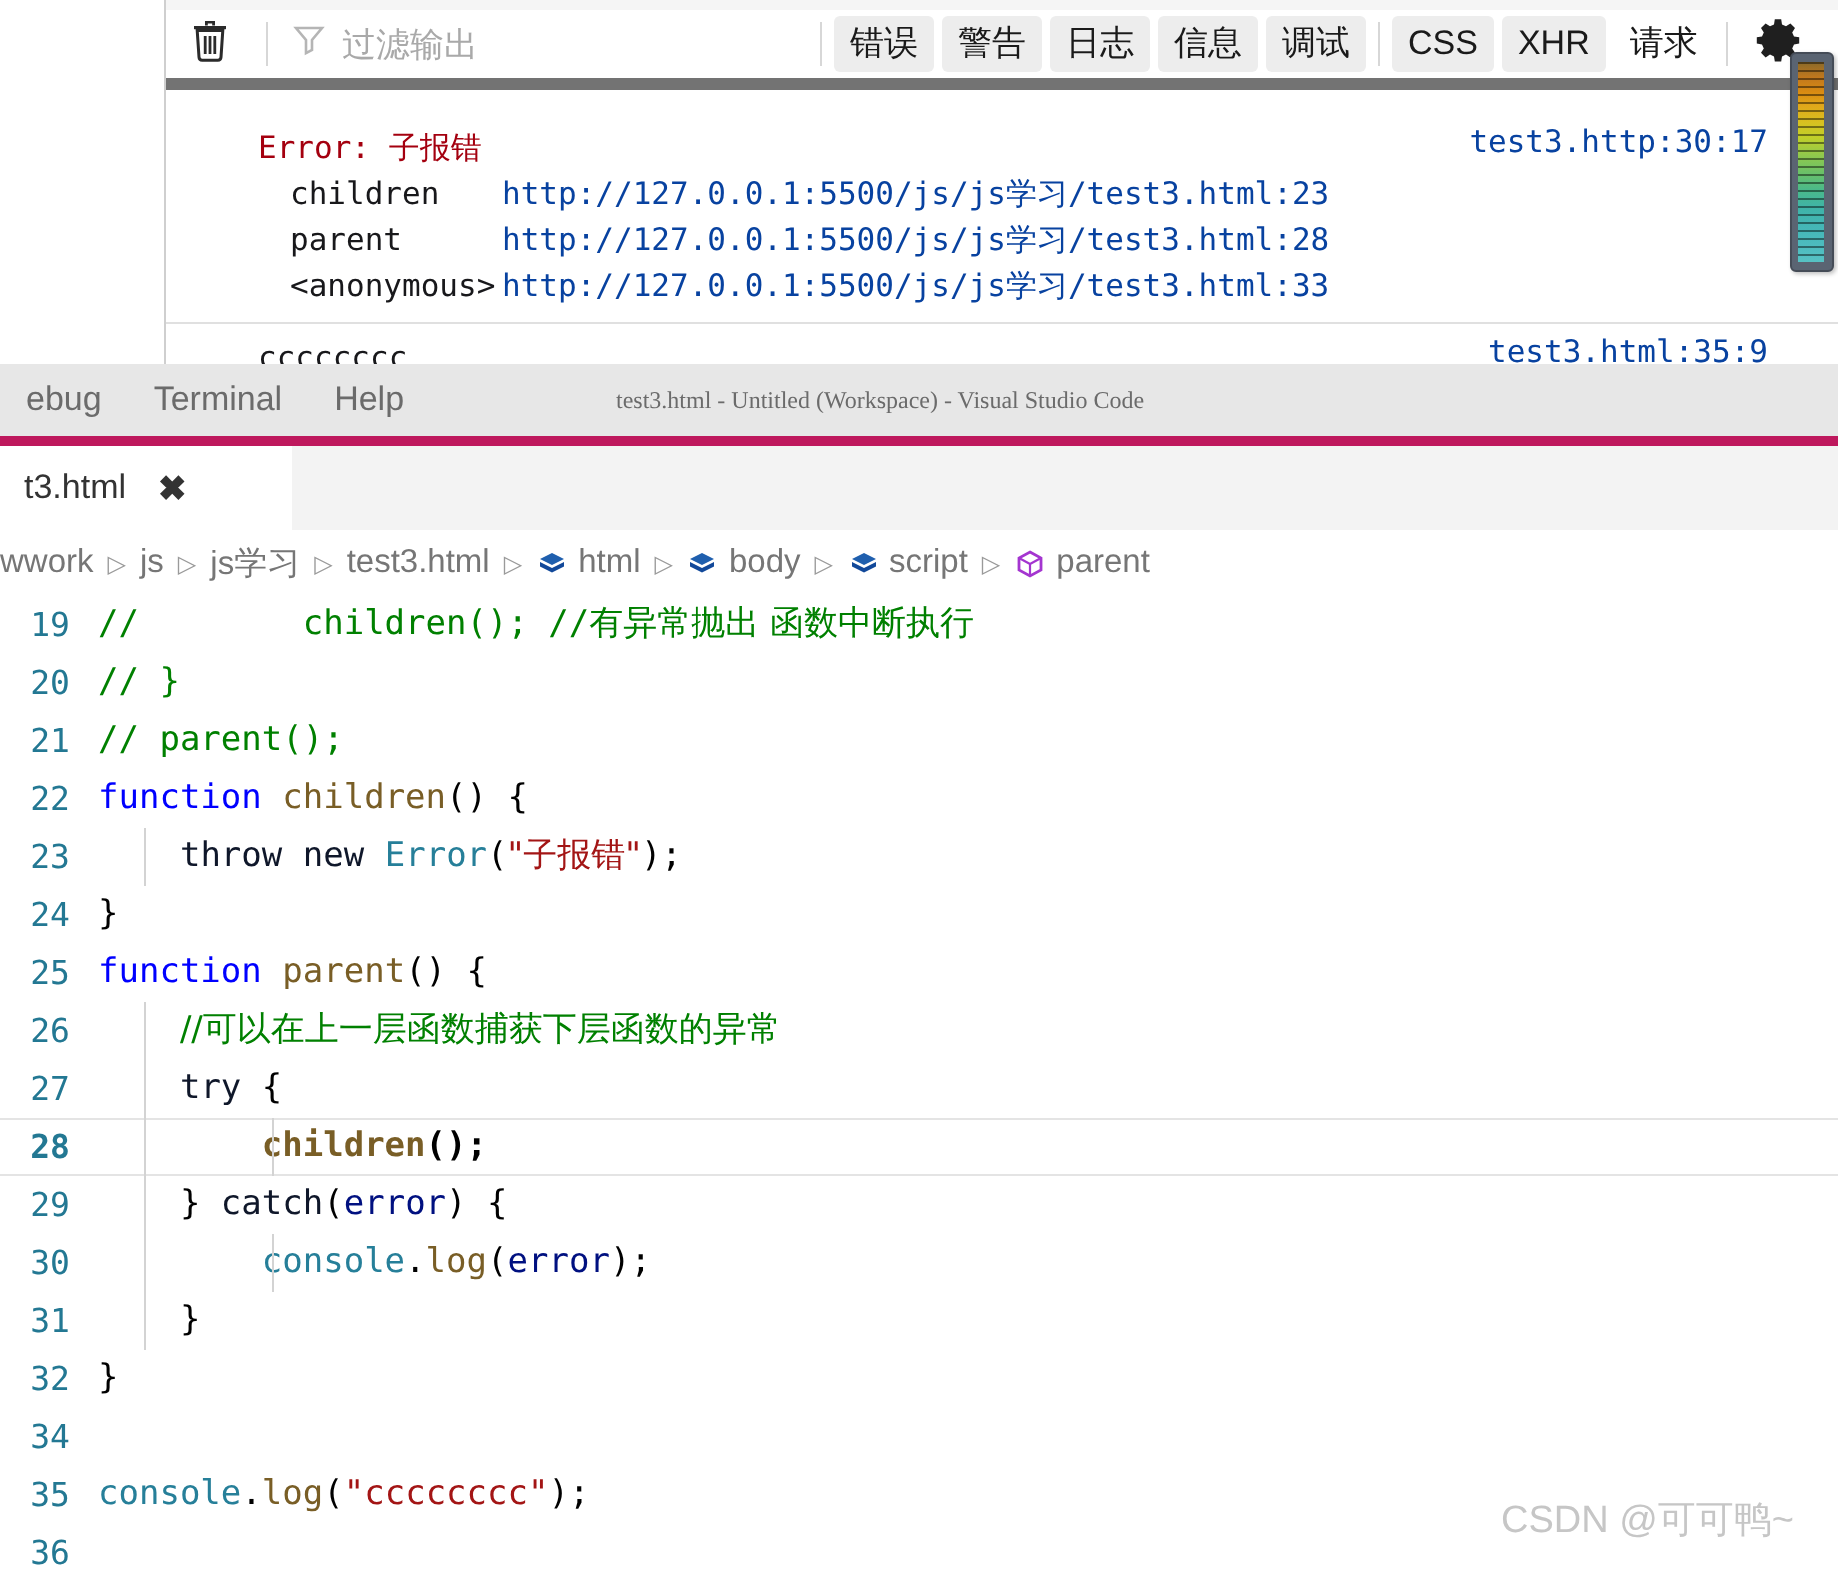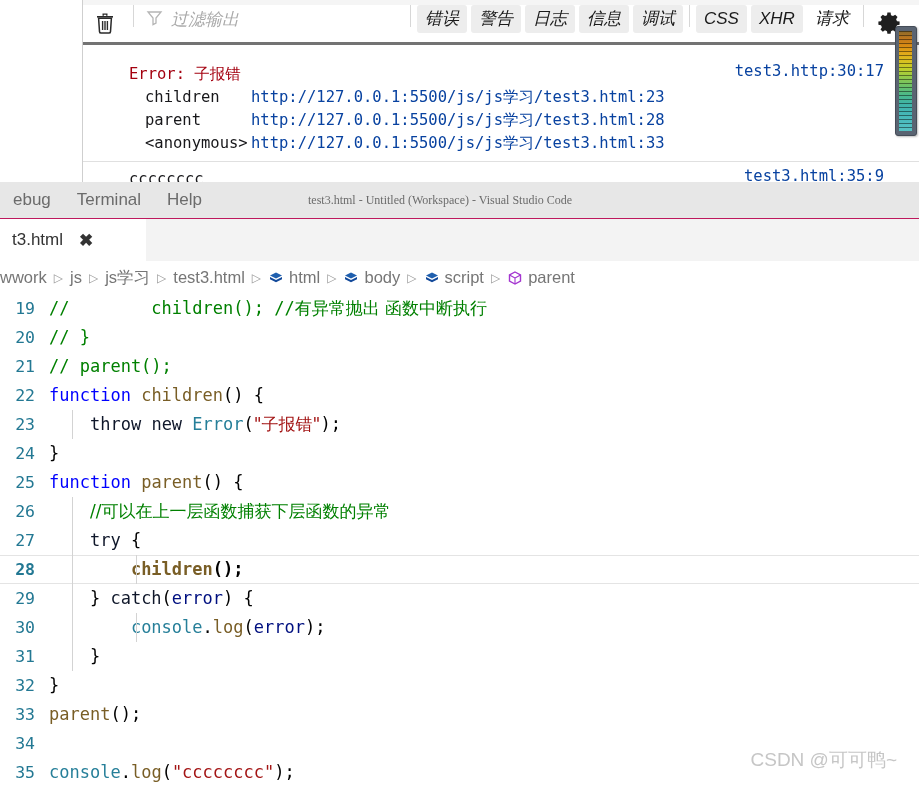--- a/index.html
+++ b/index.html
@@ -17,22 +17,22 @@
     background: #ffffff; overflow: hidden;
     border-left: 1px solid #cfcfcf;
   }
   .dt-topedge {
     position:absolute; left:0; top:0; width:100%; height:5px;
     background:#f5f5f5; border-bottom:1px solid #d7d7d7;
   }
   .dt-toolbar {
     position: absolute; left: 0; top: 5px; width: 100%; height: 40px;
     background: #ffffff;
-    border-bottom: 3px solid #737373;
-    display: flex; align-items: flex-start; box-sizing: border-box; font-style: italic;
+    border-bottom: 6px solid #737373;
+    display: flex; align-items: center; box-sizing: border-box;
   }
   .trash-btn {
     width: 44px; height: 40px; display:flex; align-items:center; justify-content:center;
     cursor: pointer;
   }
   .vsep { width:1px; height:22px; background:#d7d7d7; margin:0 6px; flex:none; }
   .filter-box {
     display:flex; align-items:center; gap:8px; flex:none; width: 258px; height:28px;
     padding-left: 6px;
   }
@@ -82,21 +82,21 @@
   .ruler-lines {
     position:absolute; left:3px; top:4px; width:13px; height:100px;
     background: repeating-linear-gradient(to bottom,
       rgba(0,0,0,0.45) 0px, rgba(0,0,0,0.45) 1px, transparent 1px, transparent 4px);
   }
 
   
   .vscode { position:absolute; left:0; top:182px; width:919px; height:613px; background:#ffffff; }
   .vs-menubar {
     height:36px; background:#e7e7e7; display:flex; align-items:center;
-    border-bottom:1px solid #be185d; position:relative;
+    border-bottom:5px solid #be185d; position:relative;
   }
   .menu-item {
     color:#6b6b6b; font-size:17px; padding:0 13px; cursor:pointer;
     font-family:"Liberation Sans", sans-serif; line-height:36px; white-space:nowrap;
   }
   .win-title {
     position:absolute; left:308px; top:0; line-height:36px;
     color:#6b6b6b; font-size:12px; font-family:Liberation Serif, serif;
     white-space:nowrap;
   }
@@ -376,24 +376,20 @@
         <div class="code-line">
           <div class="guide g1"></div>
           <div class="lnum">31</div>
           <div class="ctext"><span class="t-plain">    }</span></div>
         </div>
         <div class="code-line">
           <div class="lnum">32</div>
           <div class="ctext"><span class="t-plain">}</span></div>
         </div>
         <div class="code-line">
-          <div class="lnum">33</div>
-          <div class="ctext"><span class="t-fn">parent</span><span class="t-plain">();</span></div>
-        </div>
-        <div class="code-line">
           <div class="lnum">34</div>
           <div class="ctext"></div>
         </div>
         <div class="code-line">
           <div class="lnum">35</div>
           <div class="ctext"><span class="t-obj">console</span><span class="t-plain">.</span><span class="t-fn">log</span><span class="t-plain">(</span><span class="t-str">"cccccccc"</span><span class="t-plain">);</span></div>
         </div>
         <div class="code-line">
           <div class="lnum">36</div>
           <div class="ctext"></div>

